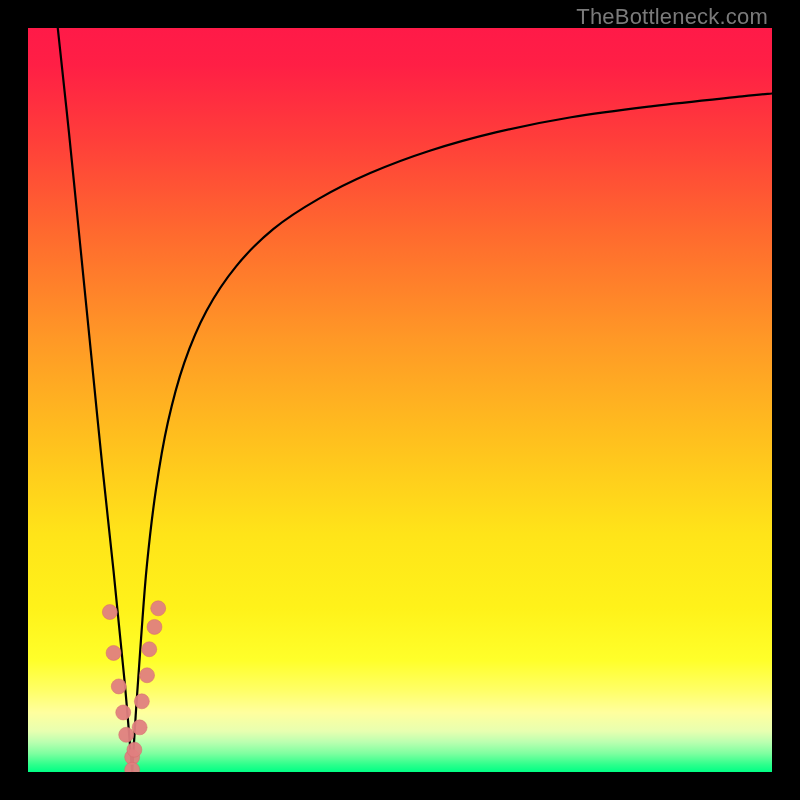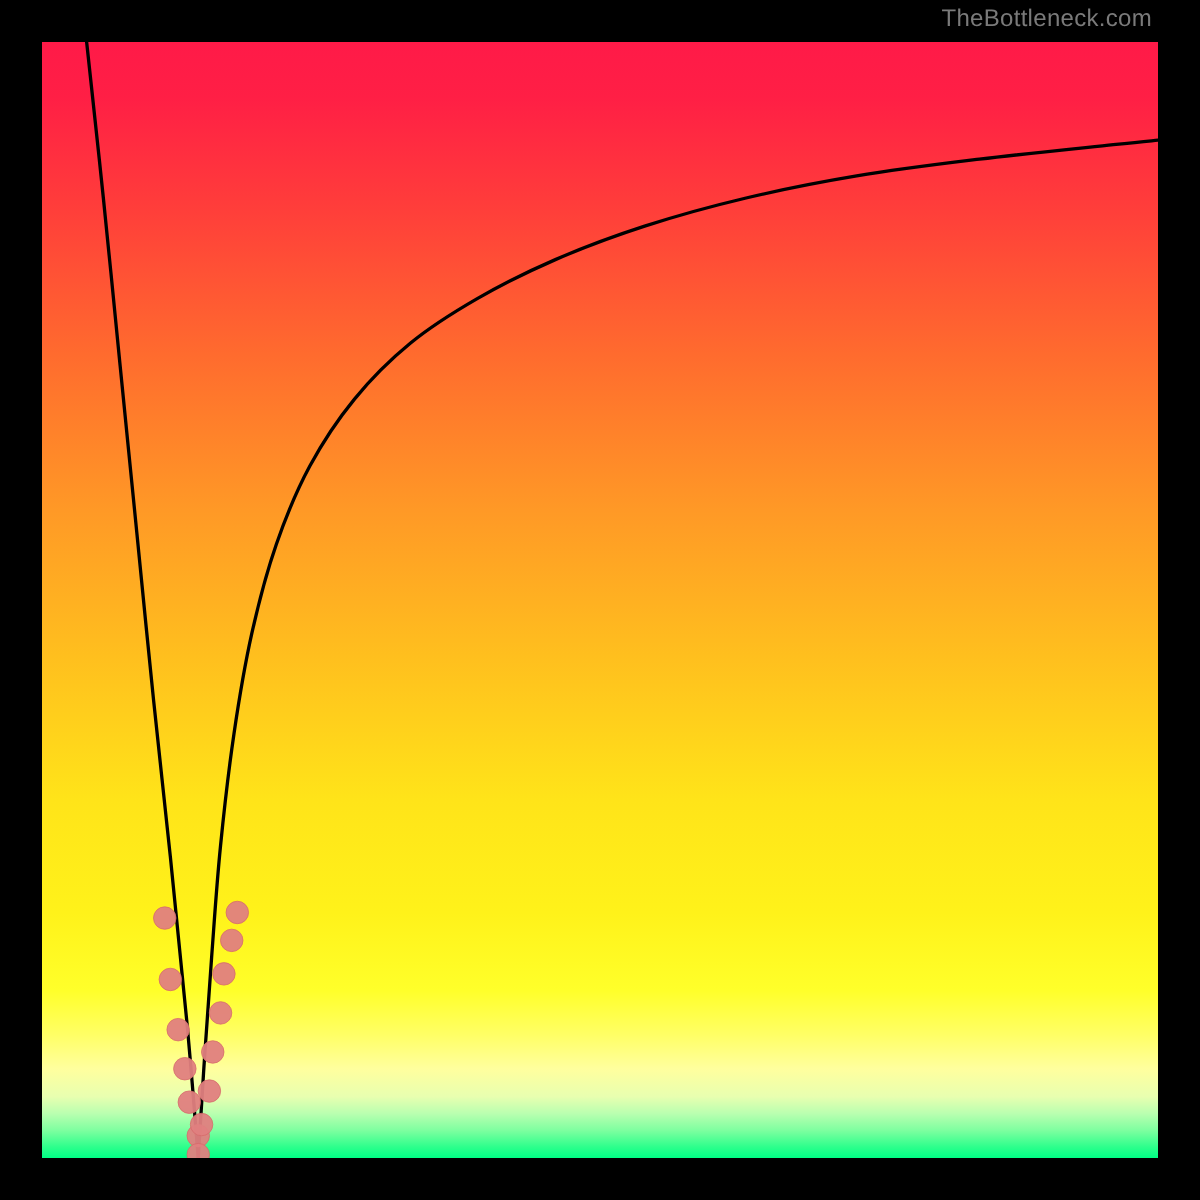--- a/index.html
+++ b/index.html
@@ -23,21 +23,21 @@
     left: 28px;
     width: 744px;
     height: 744px;
     overflow: hidden;
   }
   .watermark {
     position: absolute;
     top: 4px;
     right: 32px;
     color: #7a7a7a;
-    font-size: 16px;
+    font-size: 22px;
     font-weight: 500;
     letter-spacing: 0.2px;
     user-select: none;
   }
   svg {
     position: absolute;
     top: 0; left: 0;
   }
 </style>
 </head>

